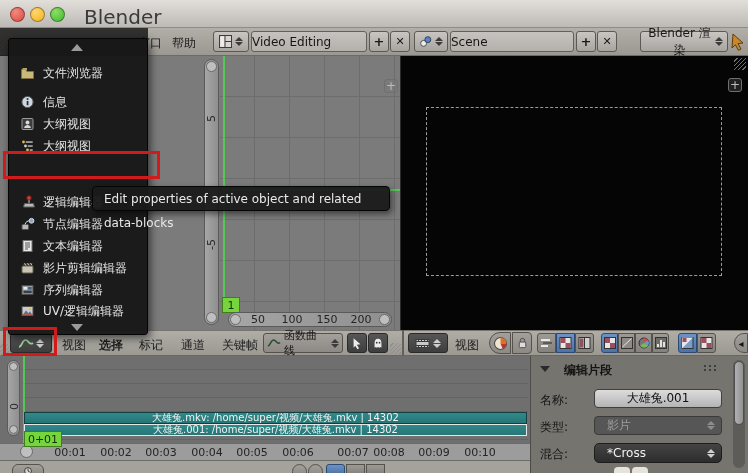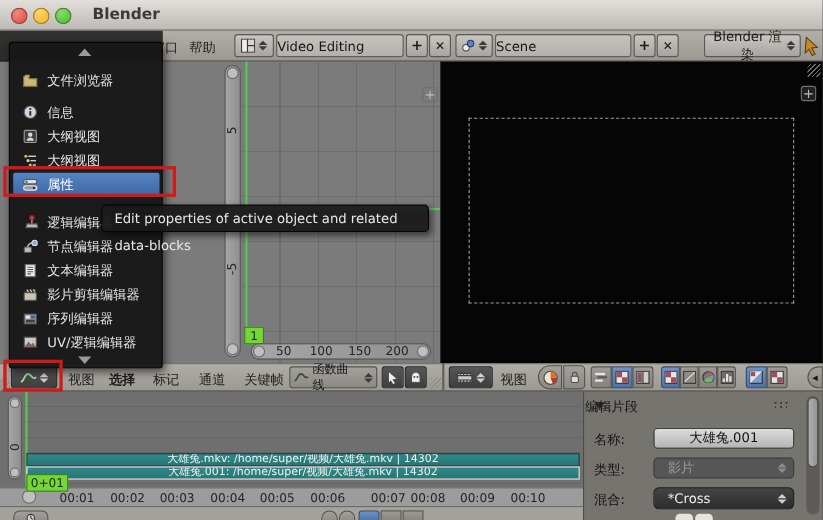--- a/index.html
+++ b/index.html
@@ -3,21 +3,21 @@
 <meta charset="utf-8">
 <style>
   html,body{margin:0;padding:0;background:#444;}
   #app{position:relative;width:748px;height:473px;overflow:hidden;
        font-family:"DejaVu Sans",sans-serif;-webkit-font-smoothing:antialiased;}
   .abs{position:absolute;box-sizing:border-box;}
   
   .titlebar{left:0;top:0;width:748px;height:28px;
     background:linear-gradient(#e2dfdb,#bdbab5);border-bottom:1px solid #8f8c87;}
   .light{top:7px;width:15px;height:15px;border-radius:50%;border:1px solid rgba(0,0,0,.35);}
-  .title-text{left:84px;top:5px;font-size:14px;font-weight:bold;color:#3a3a3a;}
+  .title-text{left:84px;top:5px;font-size:20px;font-weight:normal;color:#3a3a3a;}
   
   .hdr{left:0;top:28px;width:748px;height:28px;
     background:linear-gradient(#b2afa9,#9b9892);border-bottom:1px solid #6e6b66;}
   .hdr-overlay{left:0;top:28px;width:148px;height:28px;background:rgba(18,18,18,.8);z-index:5;}
   .menu-text{font-size:12px;color:#1d1d1d;}
   .btn{border:1px solid #5c5955;border-radius:3px;background:linear-gradient(#c9c6c1,#a8a5a0);
        display:flex;align-items:center;justify-content:center;color:#1a1a1a;}
   .field{border:1px solid #63605c;border-radius:3px;background:linear-gradient(#c6c3be,#b4b1ac);
        color:#161616;font-size:12px;display:flex;align-items:center;padding:0 0;}
   .updown{display:inline-block;width:9px;}
@@ -386,21 +386,21 @@
       </svg>
   </div>
   <div class="abs mid-btn" style="left:292px;top:464px;width:15px;height:12px;border-radius:8px 8px 0 0;"></div>
   <div class="abs mid-btn" style="left:308px;top:464px;width:15px;height:12px;border-radius:8px 8px 0 0;"></div>
   <div class="abs icon-btn on" style="left:326px;top:464px;width:19px;height:11px;border-radius:3px 3px 0 0;"></div>
   <div class="abs icon-btn" style="left:346px;top:464px;width:19px;height:11px;"></div>
   <div class="abs icon-btn" style="left:366px;top:464px;width:19px;height:11px;"></div>
 
   <div class="abs props"></div>
   <div class="abs tri-down" style="left:540px;top:366px;"></div>
-  <div class="abs plabel" style="left:532px;top:362px;font-weight:normal;text-align:right;">编辑片段</div>
+  <div class="abs plabel" style="left:564px;top:362px;font-weight:bold;text-align:right;">编辑片段</div>
   <div class="abs dots" style="left:703px;top:364px;"></div>
   <div class="abs" style="left:733px;top:360px;width:12px;height:108px;background:#5e5c58;border-radius:6px;"></div>
   <div class="abs" style="left:734px;top:361px;width:10px;height:64px;background:linear-gradient(90deg,#b0b0b0,#929292);border:1px solid #4f4f4f;border-radius:5px;"></div>
 
   <div class="abs plabel" style="left:540px;top:392px;">名称:</div>
   <div class="abs name-field" style="left:594px;top:389px;width:128px;height:19px;">
       <span>大雄兔.001</span>
     </div>
 
   <div class="abs plabel" style="left:540px;top:419px;">类型:</div>
@@ -455,29 +455,20 @@
       <svg width="15" height="14" viewBox="0 0 14 14">
           <circle cx="3" cy="3" r="1.4" fill="#e0b64c"></circle>
           <rect x="5.2" y="2.4" width="7" height="1.3" fill="#cfcfcf"></rect>
           <circle cx="5" cy="7" r="1.4" fill="#cfcfcf"></circle>
           <rect x="7.2" y="6.4" width="5" height="1.3" fill="#cfcfcf"></rect>
           <circle cx="7" cy="11" r="1.4" fill="#e0b64c"></circle>
           <rect x="9.2" y="10.4" width="3" height="1.3" fill="#cfcfcf"></rect>
         </svg>
       <span>大纲视图</span>
     </div>
-    <div class="menu-item sel" style="top:118px;">
-      <svg width="15" height="14" viewBox="0 0 14 14">
-          <rect x="1" y="2.2" width="12" height="4" rx="2" fill="#e2e2e2" stroke="#555"></rect>
-          <circle cx="3.6" cy="4.2" r="1.1" fill="#666"></circle>
-          <rect x="1" y="7.8" width="12" height="4" rx="2" fill="#9c9c9c" stroke="#e8e8e8"></rect>
-          <circle cx="10.4" cy="9.8" r="1.1" fill="#333"></circle>
-        </svg>
-      <span>属性</span>
-    </div>
     <div class="menu-item" style="top:152px;">
       <svg width="15" height="14" viewBox="0 0 14 14">
           <circle cx="8.5" cy="3" r="2.2" fill="#cc3c3c" stroke="#7d1f1f"></circle>
           <path d="M8.5 5.2V8" stroke="#cfcfcf"></path>
           <path d="M4 8.5h9l1 3.5H3z" fill="#b9b9b9" stroke="#5a5a5a"></path>
         </svg>
       <span>逻辑编辑器</span>
     </div>
     <div class="menu-item" style="top:174px;">
       <svg width="15" height="14" viewBox="0 0 14 14">

